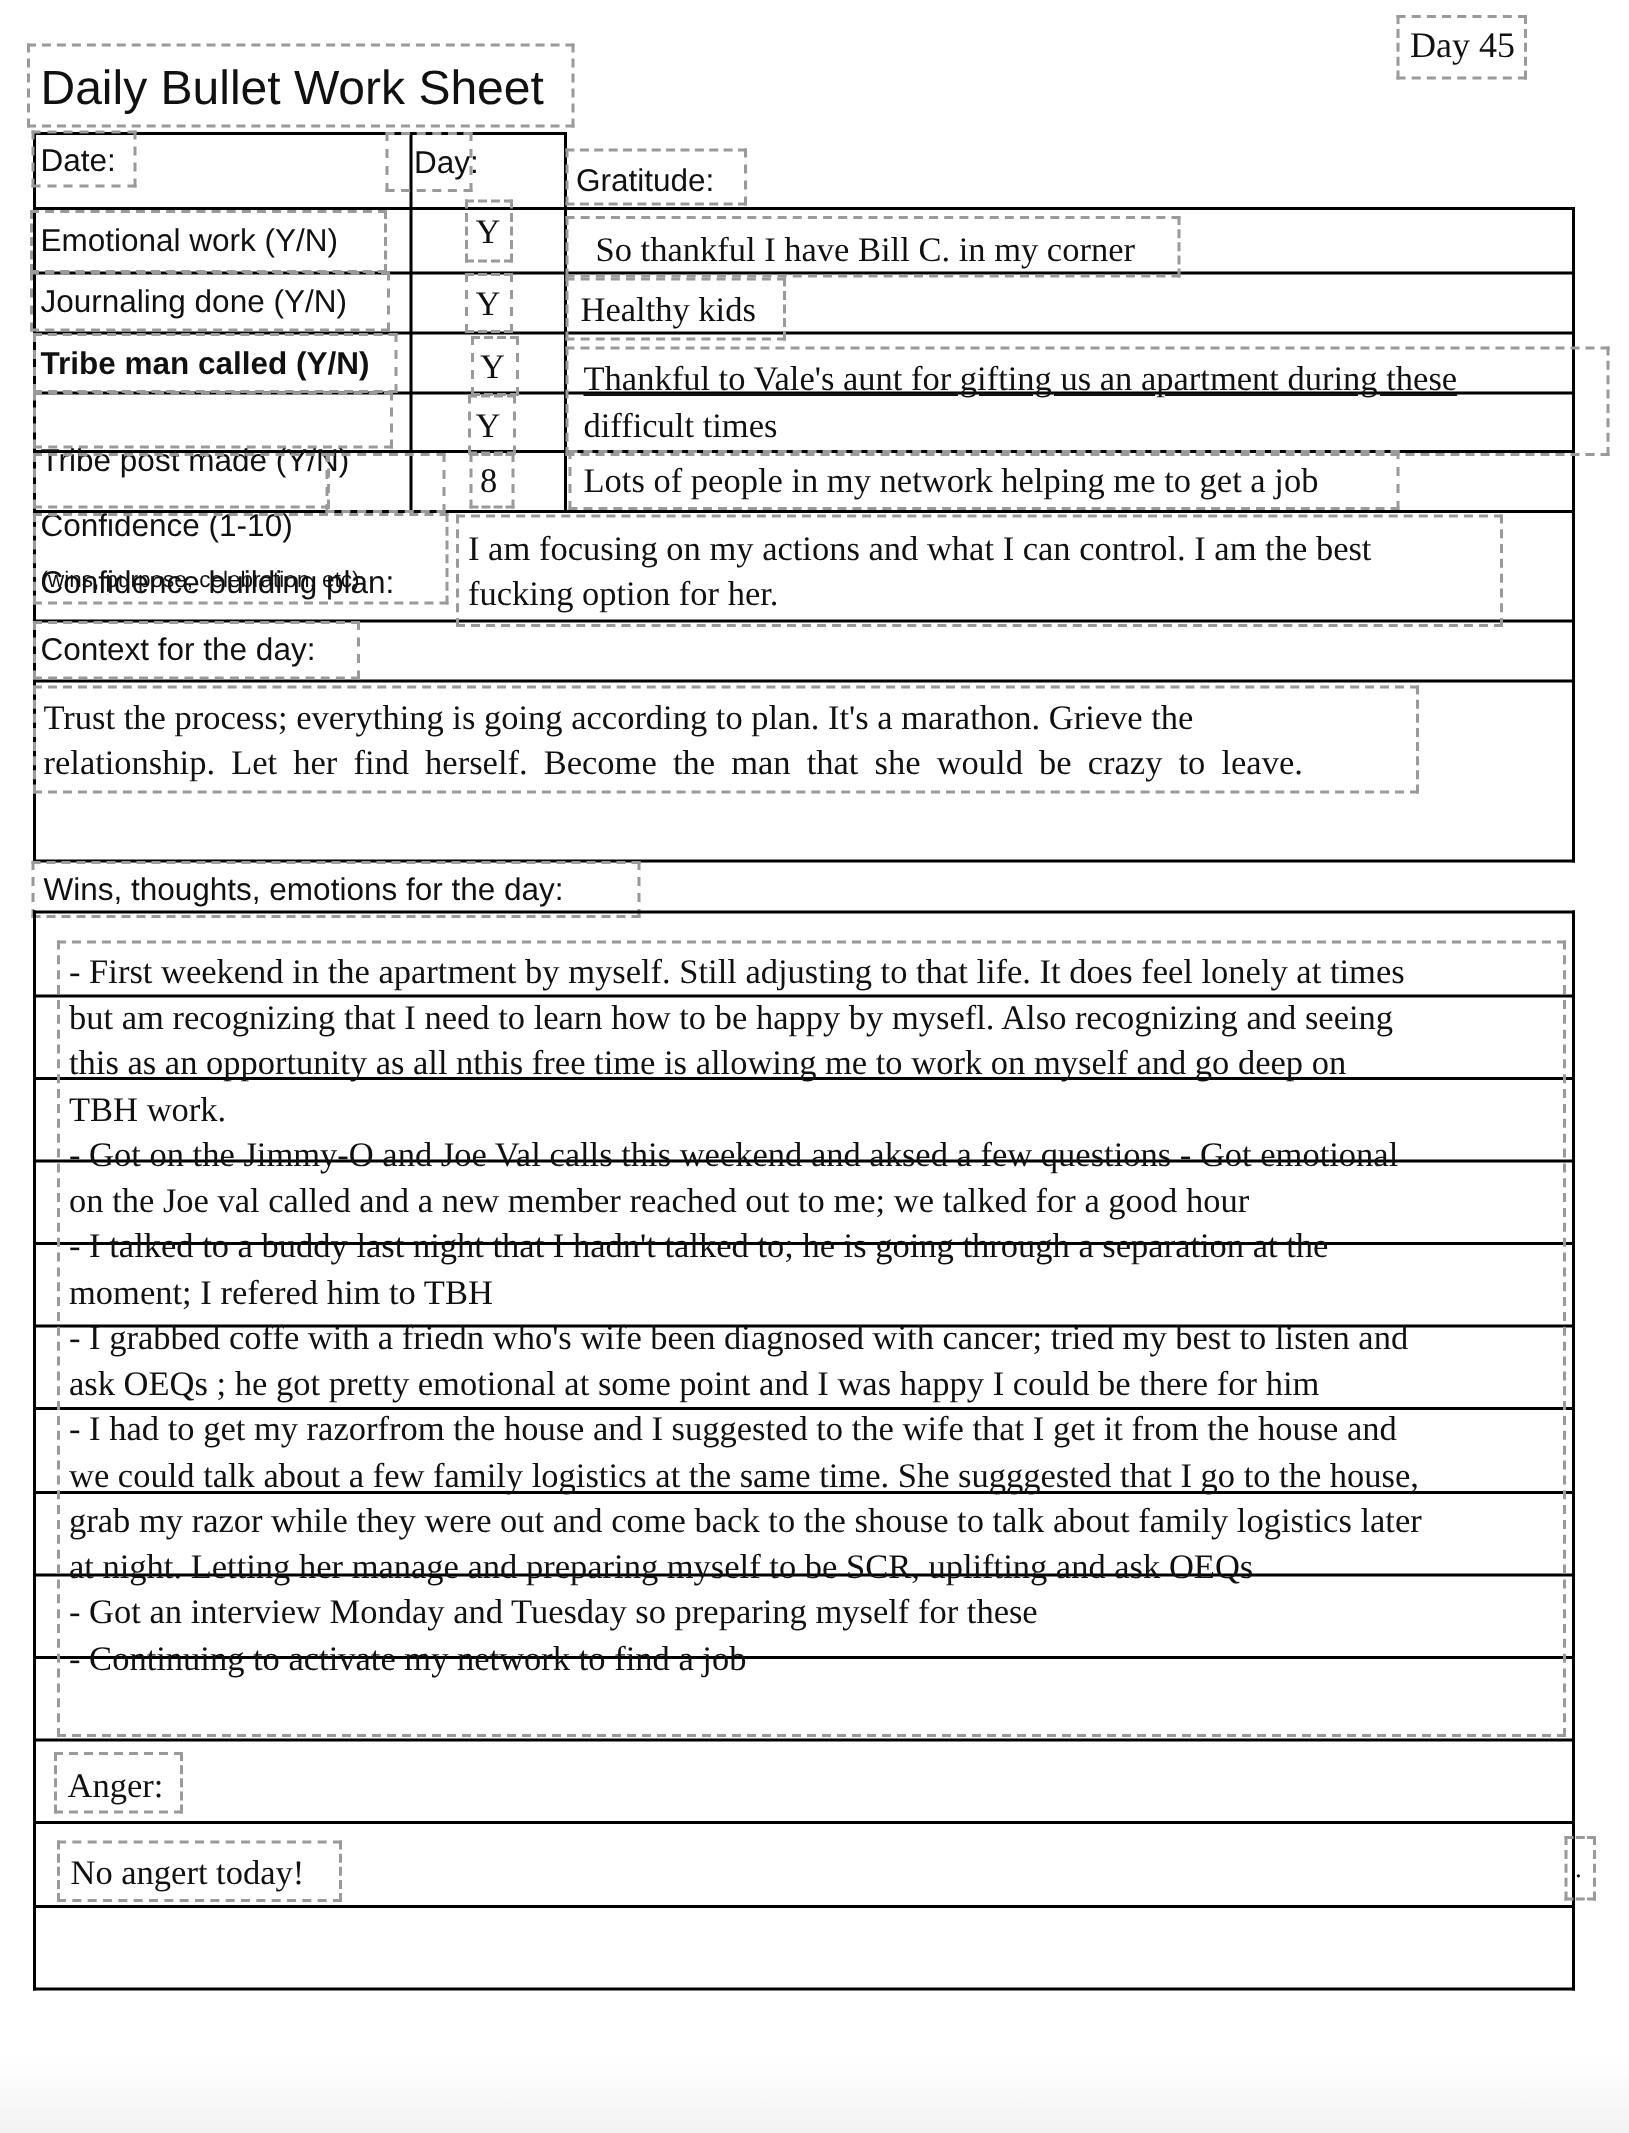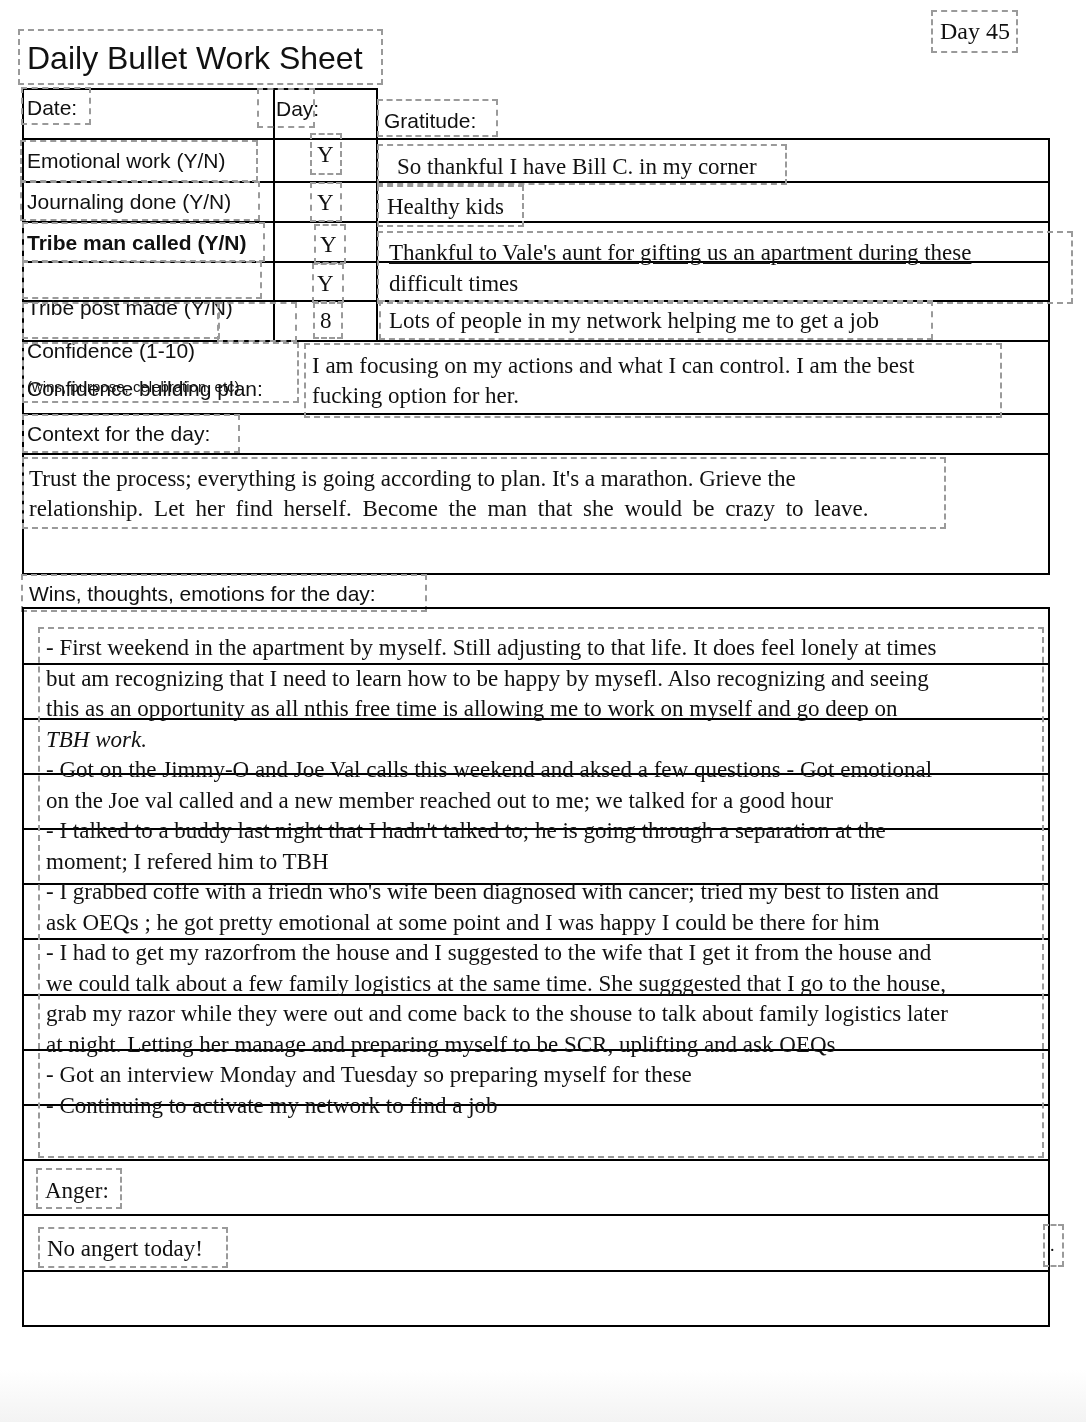--- a/index.html
+++ b/index.html
@@ -124,21 +124,21 @@
 <div class="hline" style="left:22px; top:1159px; width:1028px;"></div>
 <div class="hline" style="left:22px; top:1214px; width:1028px;"></div>
 <div class="hline" style="left:22px; top:1270px; width:1028px;"></div>
 <div class="hline" style="left:22px; top:1325px; width:1028px;"></div>
 
 <div class="abs dash" style="left:38px; top:627px; width:1006px; height:531px;"></div>
 
 <div class="abs serif txt serif-lg" style="left:46px; top:636px;">- First weekend in the apartment by myself. Still adjusting to that life. It does feel lonely at times</div>
 <div class="abs serif txt serif-lg" style="left:46px; top:667px;">but am recognizing that I need to learn how to be happy by mysefl. Also recognizing and seeing</div>
 <div class="abs serif txt serif-lg" style="left:46px; top:697px;">this as an opportunity as all nthis free time is allowing me to work on myself and go deep on</div>
-<div class="abs serif txt serif-lg" style="left:46px; top:728px;font-style:italic;">TBH work.</div>
+<div class="abs serif txt serif-lg" style="left:46px; top:728px;">TBH work.</div>
 <div class="abs serif txt serif-lg" style="left:46px; top:758px;">- Got on the Jimmy-O and Joe Val calls this weekend and aksed a few questions - Got emotional</div>
 <div class="abs serif txt serif-lg" style="left:46px; top:789px;">on the Joe val called and a new member reached out to me; we talked for a good hour</div>
 <div class="abs serif txt serif-lg" style="left:46px; top:819px;">- I talked to a buddy last night that I hadn't talked to; he is going through a separation at the</div>
 <div class="abs serif txt serif-lg" style="left:46px; top:850px;">moment; I refered him to TBH</div>
 <div class="abs serif txt serif-lg" style="left:46px; top:880px;">- I grabbed coffe with a friedn who's wife been diagnosed with cancer; tried my best to listen and</div>
 <div class="abs serif txt serif-lg" style="left:46px; top:911px;">ask OEQs ; he got pretty emotional at some point and I was happy I could be there for him</div>
 <div class="abs serif txt serif-lg" style="left:46px; top:941px;">- I had to get my razorfrom the house and I suggested to the wife that I get it from the house and</div>
 <div class="abs serif txt serif-lg" style="left:46px; top:972px;">we could talk about a few family logistics at the same time. She sugggested that I go to the house,</div>
 <div class="abs serif txt serif-lg" style="left:46px; top:1002px;">grab my razor while they were out and come back to the shouse to talk about family logistics later</div>
 <div class="abs serif txt serif-lg" style="left:46px; top:1033px;">at night. Letting her manage and preparing myself to be SCR, uplifting and ask OEQs</div>

